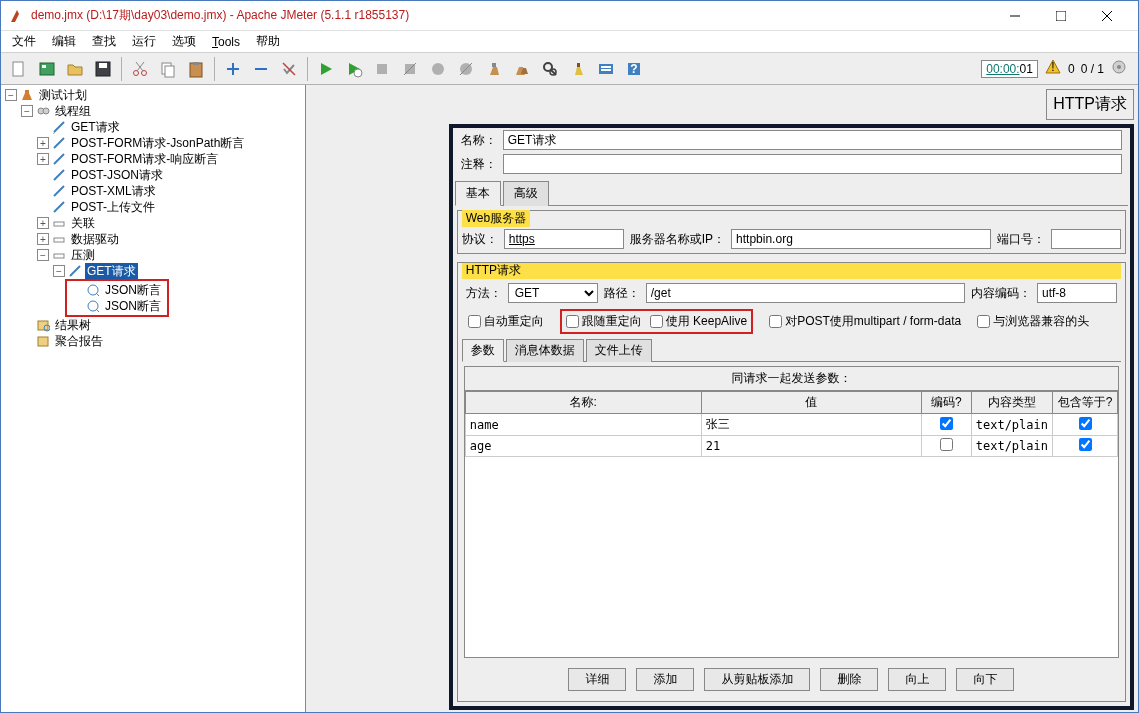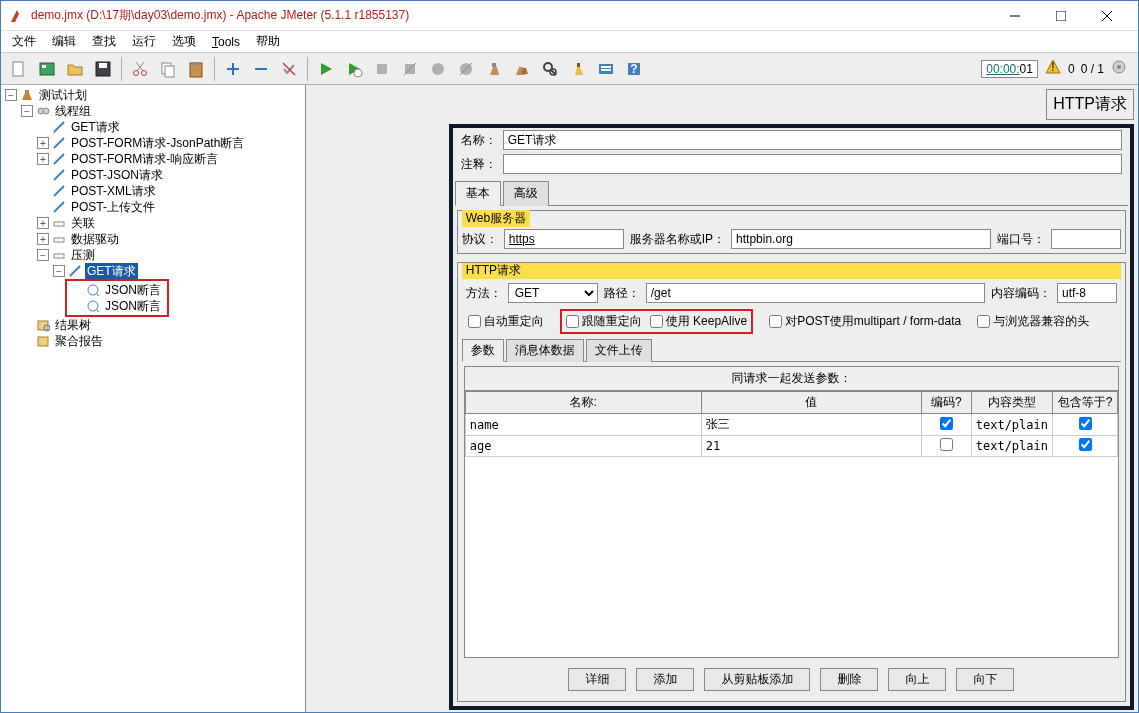--- a/index.html
+++ b/index.html
@@ -489,21 +489,21 @@
         </div>
         <div class="fieldset" style="flex:1; display:flex; flex-direction:column; overflow:hidden;">
           <span class="fieldset-title">HTTP请求</span>
           <div class="fieldset-body" style="flex:1; display:flex; flex-direction:column; overflow:hidden;">
             <div class="inline-row" style="padding:2px 4px;">
               <label>方法：</label>
               <select style="width:90px"><option>GET</option></select>
               <label>路径：</label>
               <input type="text" style="flex: 1 1 0%;" value="/get">
               <label>内容编码：</label>
-              <input type="text" style="width: 60px;" value="utf-8">
+              <input type="text" style="width: 80px;" value="utf-8">
             </div>
             <div class="checks-row">
               <label>
                   <input type="checkbox" style="">
                   <span>自动重定向</span>
                 </label>
               <span class="red-hl" style="display:flex; gap:8px;">
                 <label>
                     <input type="checkbox" style="">
                     <span>跟随重定向</span>

